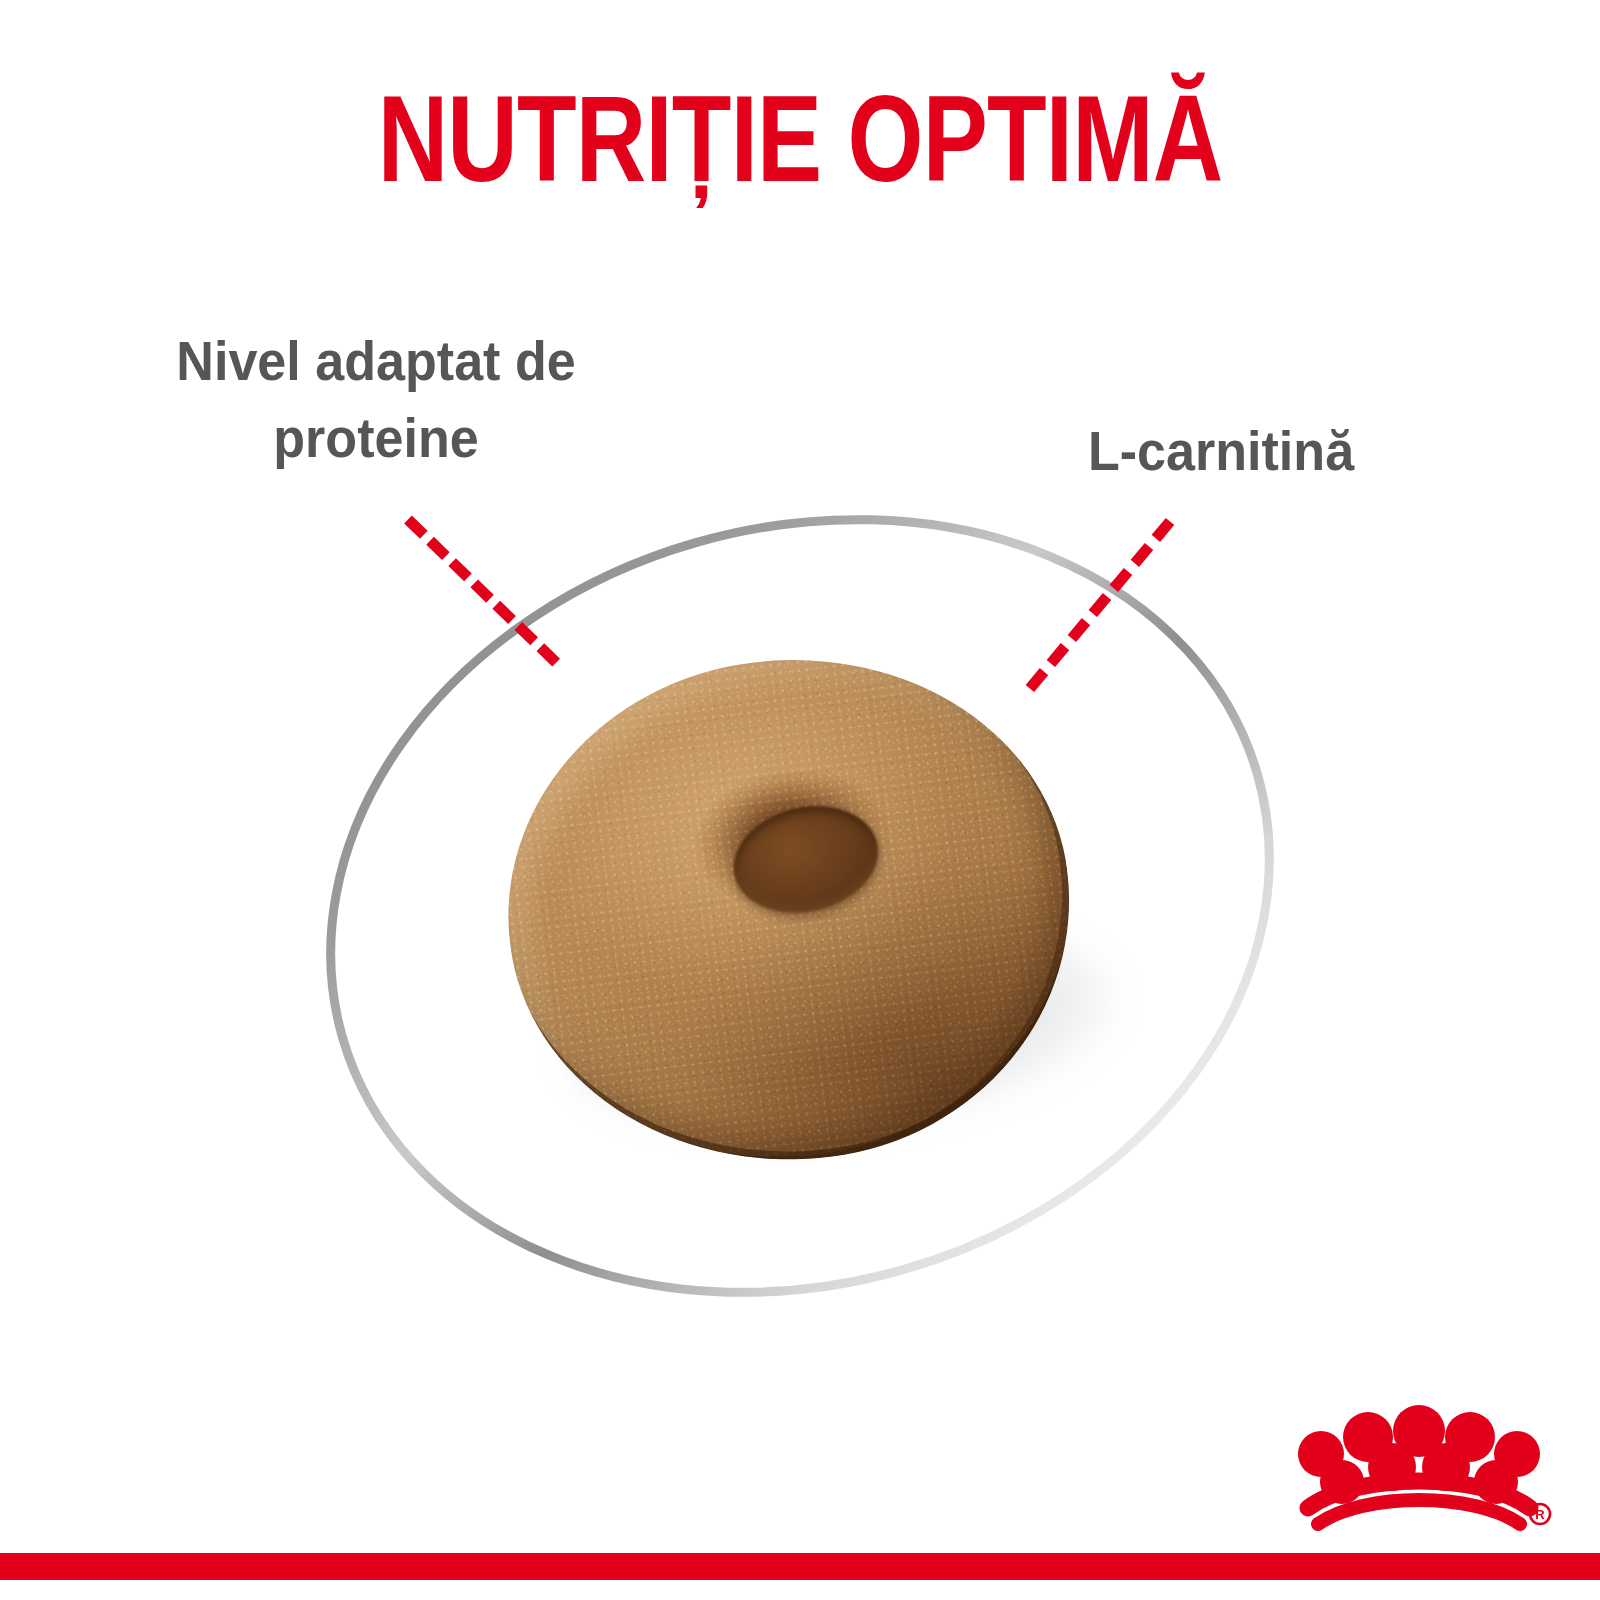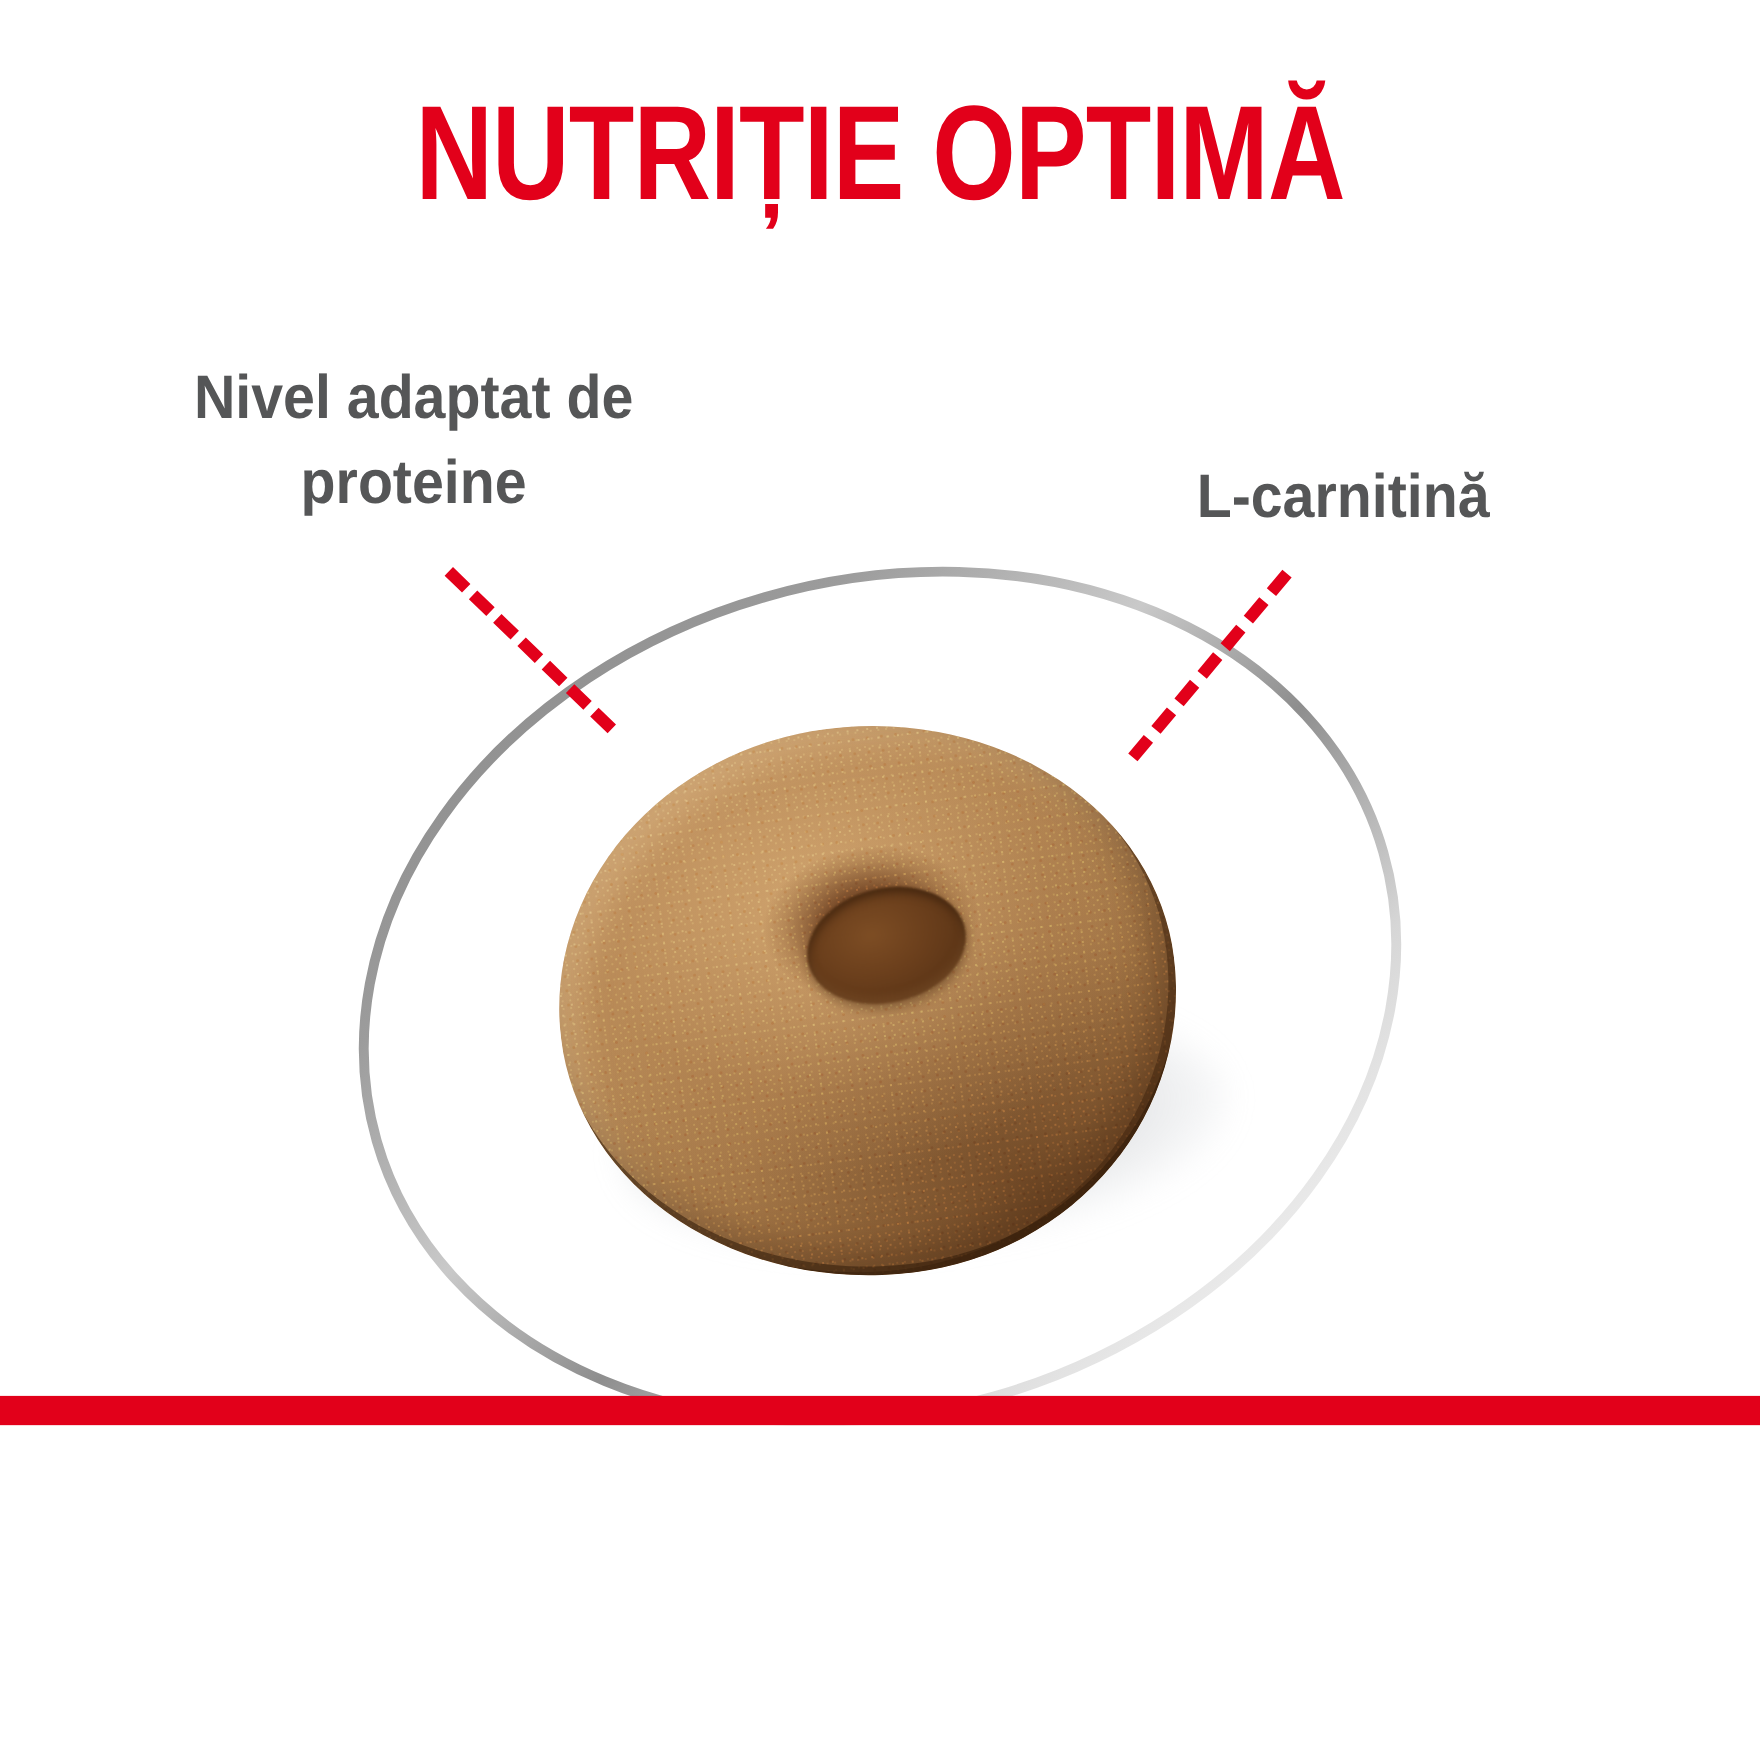--- a/index.html
+++ b/index.html
@@ -3,21 +3,21 @@
 <meta charset="utf-8">
 <style>
   html, body {
     margin: 0;
     padding: 0;
     background: #ffffff;
   }
   #stage {
     position: relative;
     width: 1600px;
-    height: 1296px;
+    height: 1580px;
     background: #ffffff;
     overflow: hidden;
     font-family: "Liberation Sans", sans-serif;
   }
 
   
   #title {
     position: absolute;
     left: 0;
     top: 78px;

